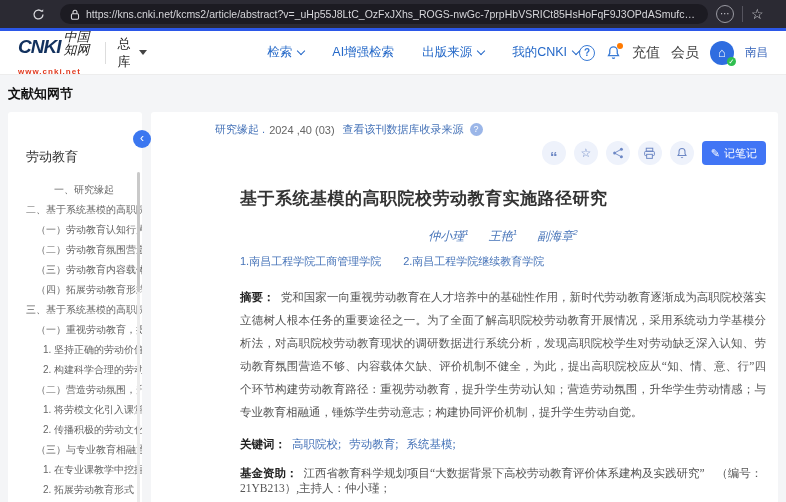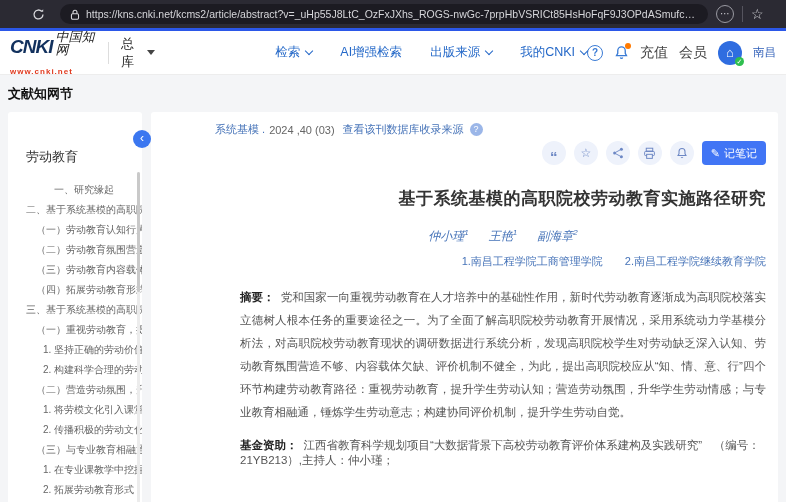--- a/index.html
+++ b/index.html
@@ -14,21 +14,21 @@
     display:flex; align-items:center; padding:0 10px; overflow:hidden; }
   .lock-icon { color:#d7d7db; margin-right:6px; flex:0 0 auto; display:flex; }
   .url-text { color:#d6d6da; font-size:10.5px; white-space:nowrap; overflow:hidden; text-overflow:ellipsis; }
   .perm-icon { width:18px; height:18px; border:1px solid #9a9aa2; border-radius:50%; color:#c9c9cf;
     font-size:10px; line-height:16px; text-align:center; margin-left:8px; }
   .bar-divider { width:1px; height:16px; background:#55545e; margin:0 8px; }
   .bm-star { color:#d7d7db; font-size:14px; }
   .blue-strip { height:3px; background:#2b57e8; }
 
   
-  .cnki-header { height:44px; background:#fff; display:flex; align-items:center; padding:0 10px;
+  .cnki-header { height:44px; background:#fff; display:flex; align-items:center; padding:0 18px;
     border-bottom:1px solid #ededed; overflow:hidden; }
   .logo-wrap { display:flex; flex-direction:column; line-height:1; }
   .logo-top { display:flex; align-items:flex-end; }
   .logo-cnki { font-size:19px; font-weight:bold; font-style:italic; color:#12315e; letter-spacing:-1px; }
   .logo-cn { font-size:13px; font-weight:normal; color:#222; margin-left:3px; font-style:italic; }
   .logo-site { font-size:8px; color:#e03a1f; font-weight:bold; letter-spacing:1px; margin-top:12px; }
   .v-divider { width:1px; height:22px; background:#ddd; margin:0 12px; }
   .zongku { display:flex; align-items:center; font-size:13px; color:#222; font-weight:normal; cursor:pointer; }
   .caret-solid { width:0; height:0; border-left:4px solid transparent; border-right:4px solid transparent;
     border-top:5px solid #444; margin-left:5px; }
@@ -76,26 +76,26 @@
   .q-help { width:13px; height:13px; background:#9bb6e8; border-radius:50%; color:#fff; font-size:9px;
     line-height:13px; text-align:center; margin-left:2px; }
   .toolbar-row { display:flex; justify-content:flex-end; align-items:center; gap:8px; margin-top:4px; }
   .tool-circ { width:24px; height:24px; background:#eef2fb; border-radius:50%; display:flex;
     align-items:center; justify-content:center; color:#6c87c4; cursor:pointer; font-size:12px; }
   .quote-glyph { font-size:15px; font-weight:bold; line-height:6px; margin-top:8px; }
   .note-btn { height:24px; background:#4175f5; border:none; border-radius:4px; color:#fff; font-size:11px;
     padding:0 9px; display:flex; align-items:center; gap:4px; cursor:pointer;
     font-family:"Liberation Sans",sans-serif; }
   .article-body { padding:0 0 0 25px; }
-  .art-title { font-size:17px; font-weight:bold; color:#333; text-align:right; margin-top:22px; letter-spacing:.5px; }
+  .art-title { font-size:17px; font-weight:bold; color:#333; text-align:left; margin-top:22px; letter-spacing:.5px; }
   .authors-row { text-align:center; margin-top:18px; font-size:12px; }
   .author { color:#4673b8; margin:0 10px; cursor:pointer;font-style:italic; }
   .author sup { font-size:8px; }
-  .affils-row { text-align:right; margin-top:9px; font-size:11px; color:#4673b8; }
-  .meta-block p { font-size:11.5px; color:#555; }
+  .affils-row { text-align:left; margin-top:9px; font-size:11px; color:#4673b8; }
+  .meta-block p { font-size:11.5px; color:#555;font-family:Liberation Serif, serif; }
   .abstract-p { margin-top:17px; line-height:23px; text-align:justify; }
   .meta-label { font-weight:bold; color:#222; margin-right:6px; }
   .kw-row { margin-top:13px; }
   .kw-link { color:#4673b8; margin-right:8px; cursor:pointer; }
   .meta-row { margin-top:14px; }
 </style>
 </head>
 <body>
 
 <div class="browser-bar">
@@ -195,21 +195,21 @@
           <div class="toc-item lvl3">1. 在专业课教学中挖掘...</div>
           <div class="toc-item lvl3">2. 拓展劳动教育形式，...</div>
         </div>
       <div class="side-scroll">
           <div class="side-thumb"></div>
         </div>
     </div>
 
     <div class="main-card">
       <div class="journal-row">
-        <span class="journal-link">系统基模 .</span>
+        <span class="journal-link">研究缘起 .</span>
         <span class="journal-issue">2024 ,40 (03)</span>
         <span class="source-link">查看该刊数据库收录来源</span>
         <span class="q-help">?</span>
       </div>
 
       <div class="toolbar-row">
         <div class="tool-circ">
             <span class="quote-glyph">“</span>
           </div>
         <div class="tool-circ">
@@ -243,20 +243,21 @@
       </div>
 
       <div class="article-body">
         <div class="art-title">基于系统基模的高职院校劳动教育实施路径研究</div>
         <div class="authors-row"><span class="author">仲小瑾<sup>1</sup></span><span class="author">王艳<sup>1</sup></span><span class="author">副海章<sup>2</sup></span></div>
         <div class="affils-row">1.南昌工程学院工商管理学院　　2.南昌工程学院继续教育学院</div>
 
         <div class="meta-block">
           <p class="abstract-p"><span class="meta-label">摘要：</span><span>党和国家一向重视劳动教育在人才培养中的基础性作用，新时代劳动教育逐渐成为高职院校落实立德树人根本任务的重要途径之一。为了全面了解高职院校劳动教育开展情况，采用系统动力学基模分析法，对高职院校劳动教育现状的调研数据进行系统分析，发现高职院校学生对劳动缺乏深入认知、劳动教育氛围营造不够、内容载体欠缺、评价机制不健全，为此，提出高职院校应从“知、情、意、行”四个环节构建劳动教育路径：重视劳动教育，提升学生劳动认知；营造劳动氛围，升华学生劳动情感；与专业教育相融通，锤炼学生劳动意志；构建协同评价机制，提升学生劳动自觉。</span></p>
 
+          <p class="kw-row"><span class="meta-label">关键词：</span><span><span class="kw-link">高职院校;</span><span class="kw-link">劳动教育;</span><span class="kw-link">系统基模;</span></span></p>
 
           <p class="meta-row"><span class="meta-label">基金资助：</span><span>江西省教育科学规划项目“大数据背景下高校劳动教育评价体系建构及实践研究”　（编号：21YB213）,主持人：仲小瑾；</span></p>
 
         </div>
       </div>
     </div>
   </div>
 </div>
 
 </body></html>

